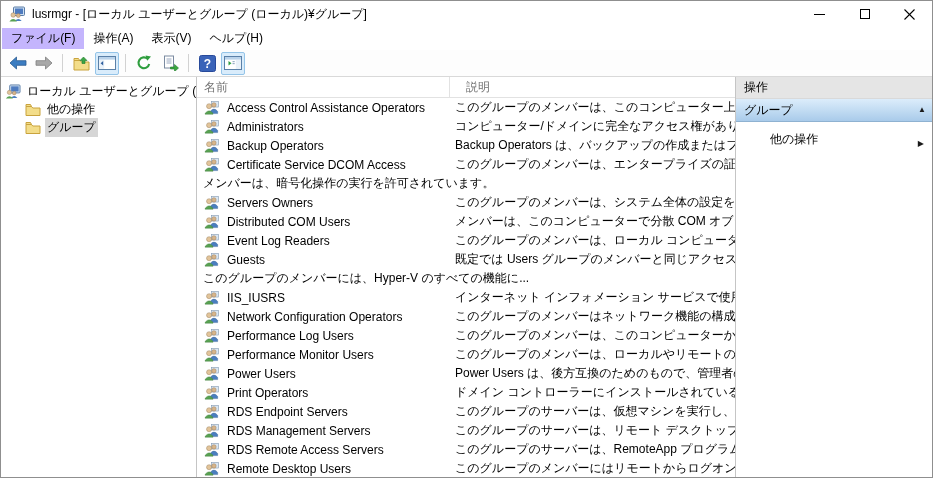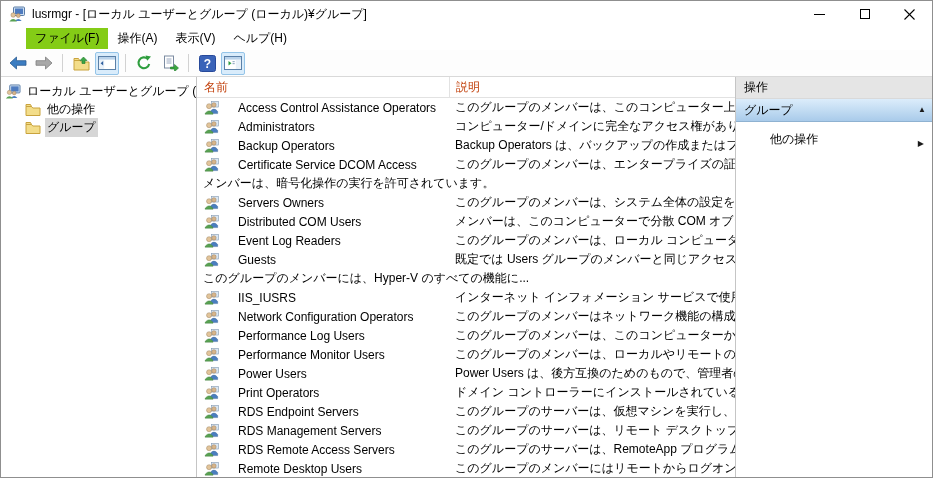--- a/index.html
+++ b/index.html
@@ -20,42 +20,42 @@
   
   .titlebar { height: 26px; flex: 0 0 26px; display: flex; align-items: center; background: #fff; }
   .titlebar .app-icon { width: 16px; height: 16px; margin-left: 8px; flex: 0 0 16px; }
   .titlebar .title { margin-left: 7px; flex: 1 1 auto; white-space: nowrap; overflow: hidden; }
   .win-btn { width: 45px; height: 26px; display: flex; align-items: center; justify-content: center; }
   .min-glyph { width: 11px; height: 1px; background: #000; }
   .max-glyph { width: 10px; height: 10px; border: 1px solid #000; }
   
   .menubar { height: 23px; flex: 0 0 23px; display: flex; align-items: center; background: #fff; padding-left: 1px; }
   .menu-item { padding: 3px 9px; height: 21px; display: flex; align-items: center; }
-  .menu-item.hl { background: #84cc16; margin-left: 24px; }
+  .menu-item.hl { background: #c4b5fd; }
   
   .toolbar { height: 27px; flex: 0 0 27px; display: flex; align-items: center; background: #fdfdfd; border-bottom: 1px solid #d9d9d9; padding-left: 5px; gap: 2px; }
   .tb-btn { width: 24px; height: 23px; display: flex; align-items: center; justify-content: center; border: 1px solid transparent; border-radius: 2px; }
   .tb-btn.hl { background: #d9ecfb; border-color: #94c4e8; }
   .tb-sep { width: 1px; height: 18px; background: #d2d2d2; margin: 0 4px; }
   
   .panes { flex: 1 1 auto; display: flex; min-height: 0; }
   .tree-pane { width: 196px; flex: 0 0 196px; border-right: 1px solid #c5c5c5; padding-top: 5px; background: #fff; overflow: hidden; }
   .tree-row { display: flex; align-items: center; height: 18px; padding-left: 4px; gap: 4px; white-space: nowrap; }
   .tree-row.child { padding-left: 24px; }
   .tree-label { padding: 1px 2px; }
   .tree-row.selected .tree-label { background: #d6d6d6; }
   .tree-icon { width: 16px; height: 15px; flex: 0 0 16px; }
   
   .list-pane { flex: 1 1 auto; display: flex; flex-direction: column; min-width: 0; background: #fff; border-right: 1px solid #c5c5c5; overflow: hidden; }
-  .list-header { height: 21px; flex: 0 0 21px; display: flex; border-bottom: 1px solid #e2e2e2; color: #c2410c; }
+  .list-header { height: 21px; flex: 0 0 21px; display: flex; border-bottom: 1px solid #e2e2e2; color: #737373; }
   .col-name { width: 252px; flex: 0 0 252px; padding-left: 7px; display: flex; align-items: center; }
-  .col-desc { flex: 1 1 auto; border-left: 1px solid #e2e2e2; padding-left: 6px; display: flex; align-items: center; min-width: 0; }
+  .col-desc { flex: 1 1 auto; border-left: 1px solid #e2e2e2; padding-left: 16px; display: flex; align-items: center; min-width: 0; }
   .list-body { flex: 1 1 auto; overflow: hidden; }
   .list-row { height: 19px; display: flex; align-items: center; white-space: nowrap; }
-  .cell-name { width: 252px; flex: 0 0 252px; display: flex; align-items: center; gap: 19px; padding-left: 7px; overflow: hidden; }
+  .cell-name { width: 252px; flex: 0 0 252px; display: flex; align-items: center; gap: 8px; padding-left: 7px; overflow: hidden; }
   .cell-desc { flex: 1 1 auto; padding-left: 6px; overflow: hidden; min-width: 0; }
   .row-icon { width: 15px; height: 15px; flex: 0 0 15px; }
   
   .actions-pane { width: 196px; flex: 0 0 196px; background: #fff; display: flex; flex-direction: column; }
   .actions-title { height: 22px; flex: 0 0 22px; display: flex; align-items: center; padding-left: 8px; border-bottom: 1px solid #d9d9d9; background: #e5e5e5; }
   .actions-section { height: 23px; flex: 0 0 23px; display: flex; align-items: center; padding: 0 6px 0 8px; background: linear-gradient(#dcedfb, #a9cbea); border-bottom: 1px solid #8fb2d1; }
   .actions-section .spacer { flex: 1 1 auto; }
   .tri { font-size: 8px; line-height: 1; color: #1a1a1a; }
   .actions-item { height: 26px; flex: 0 0 26px; display: flex; align-items: flex-end; padding-left: 34px; padding-right: 8px; }
   .actions-item .spacer { flex: 1 1 auto; }

